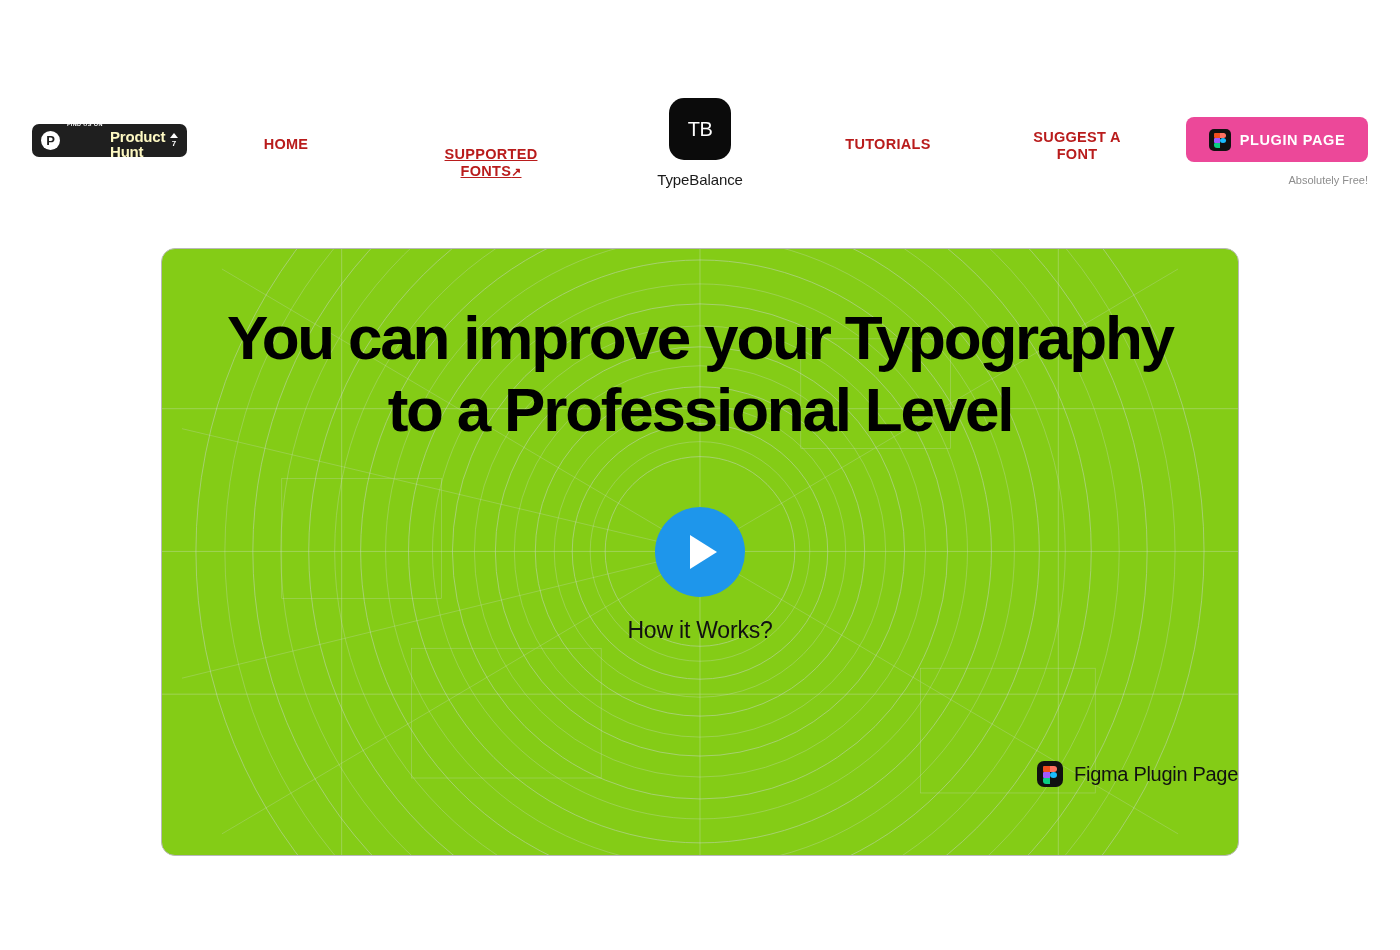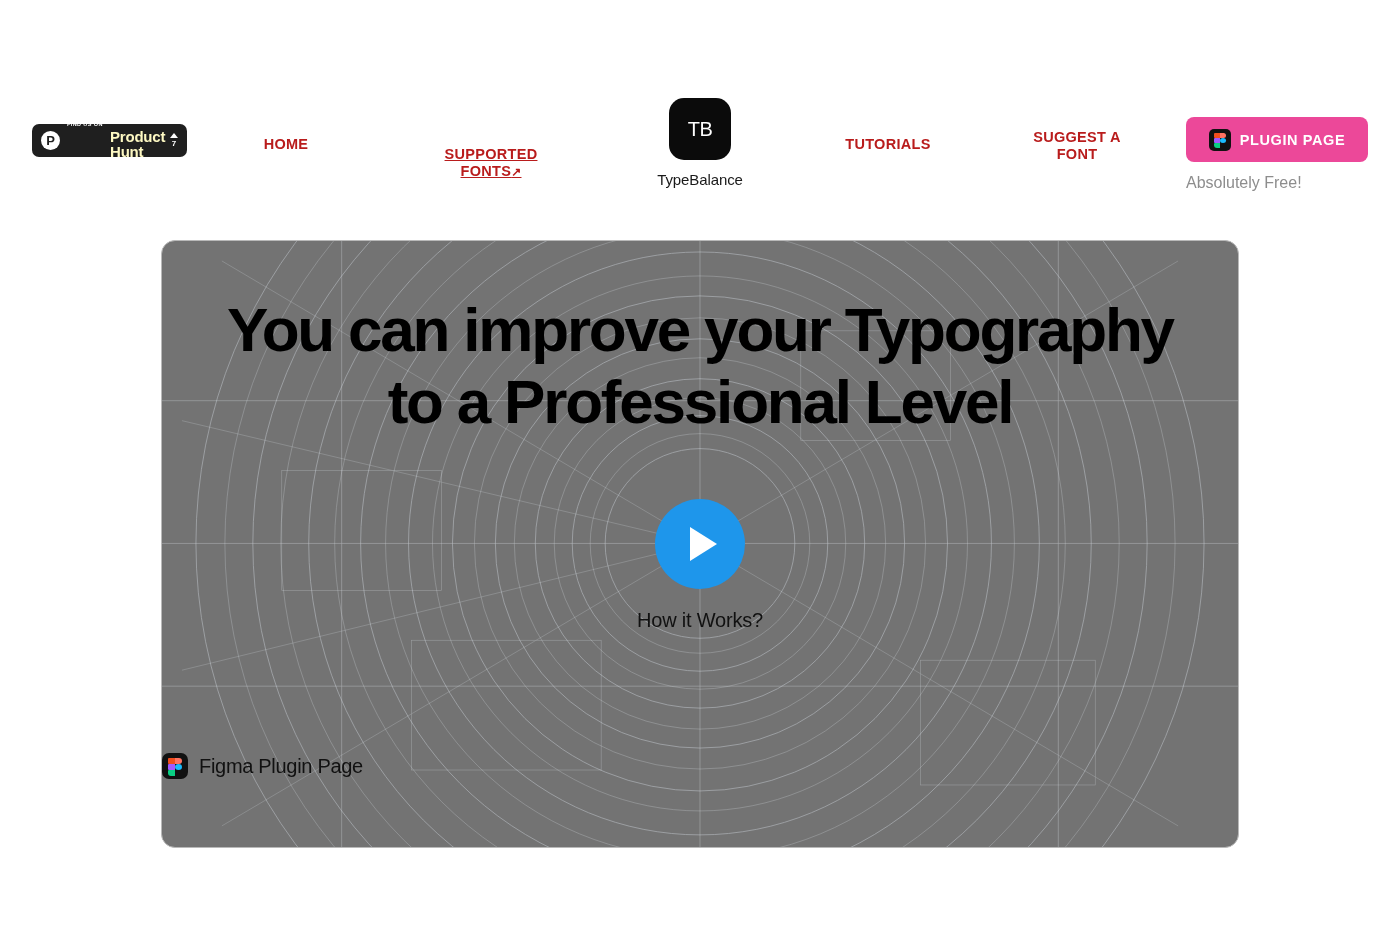--- a/index.html
+++ b/index.html
@@ -155,22 +155,22 @@
     color: #ffffff;
     font-size: 14.5px;
     font-weight: bold;
     letter-spacing: .6px;
   }
   .free-note {
     position: absolute;
     left: 1186px;
     top: 174px;
     width: 182px;
-    text-align: left;
-    font-size: 16px;
+    text-align: right;
+    font-size: 11px;
     color: #8d8d8d;
   }
 
   
   .figma-tile {
     width: 22px; height: 22px;
     background: #111111;
     border-radius: 5px;
     position: relative;
     flex: none;
@@ -191,26 +191,26 @@
   .figma-tile.lg .fg-tl { left: 6px;  top: 5px;  width: 7px; height: 6px; }
   .figma-tile.lg .fg-tr { left: 13px; top: 5px;  width: 7px; height: 6px; }
   .figma-tile.lg .fg-ml { left: 6px;  top: 11px; width: 7px; height: 6px; }
   .figma-tile.lg .fg-mr { left: 13px; top: 11px; width: 7px; height: 6px; }
   .figma-tile.lg .fg-bl { left: 6px;  top: 17px; width: 7px; height: 6px; }
 
   
   .hero-card {
     position: absolute;
     left: 161px;
-    top: 240px;
+    top: 248px;
     width: 1078px;
     height: 608px;
     border: 1px solid #b9b9b9;
     border-radius: 14px;
-    background: #737373;
+    background: #84cc16;
     overflow: hidden;
   }
 
   .bg-pattern {
     position: absolute;
     inset: 0;
     pointer-events: none;
   }
 
   .hero-inner {
@@ -253,31 +253,31 @@
   }
   .play-tri {
     width: 0; height: 0;
     border-top: 17px solid transparent;
     border-bottom: 17px solid transparent;
     border-left: 27px solid #ffffff;
     margin-left: 7px;
   }
   .play-caption {
     margin-top: 20px;
-    font-size: 20px;
+    font-size: 23px;
     color: #111111;
     letter-spacing: -0.2px;
   }
 
   .hero-links {
     position: absolute;
     top: 512px;
     left: 0; right: 0;
     display: flex;
-    justify-content: space-between;
+    justify-content: flex-end;
     align-items: center;
     gap: 62px;
   }
   .hero-link {
     display: flex;
     align-items: center;
     gap: 11px;
     cursor: pointer;
   }
   .hero-link-label {

